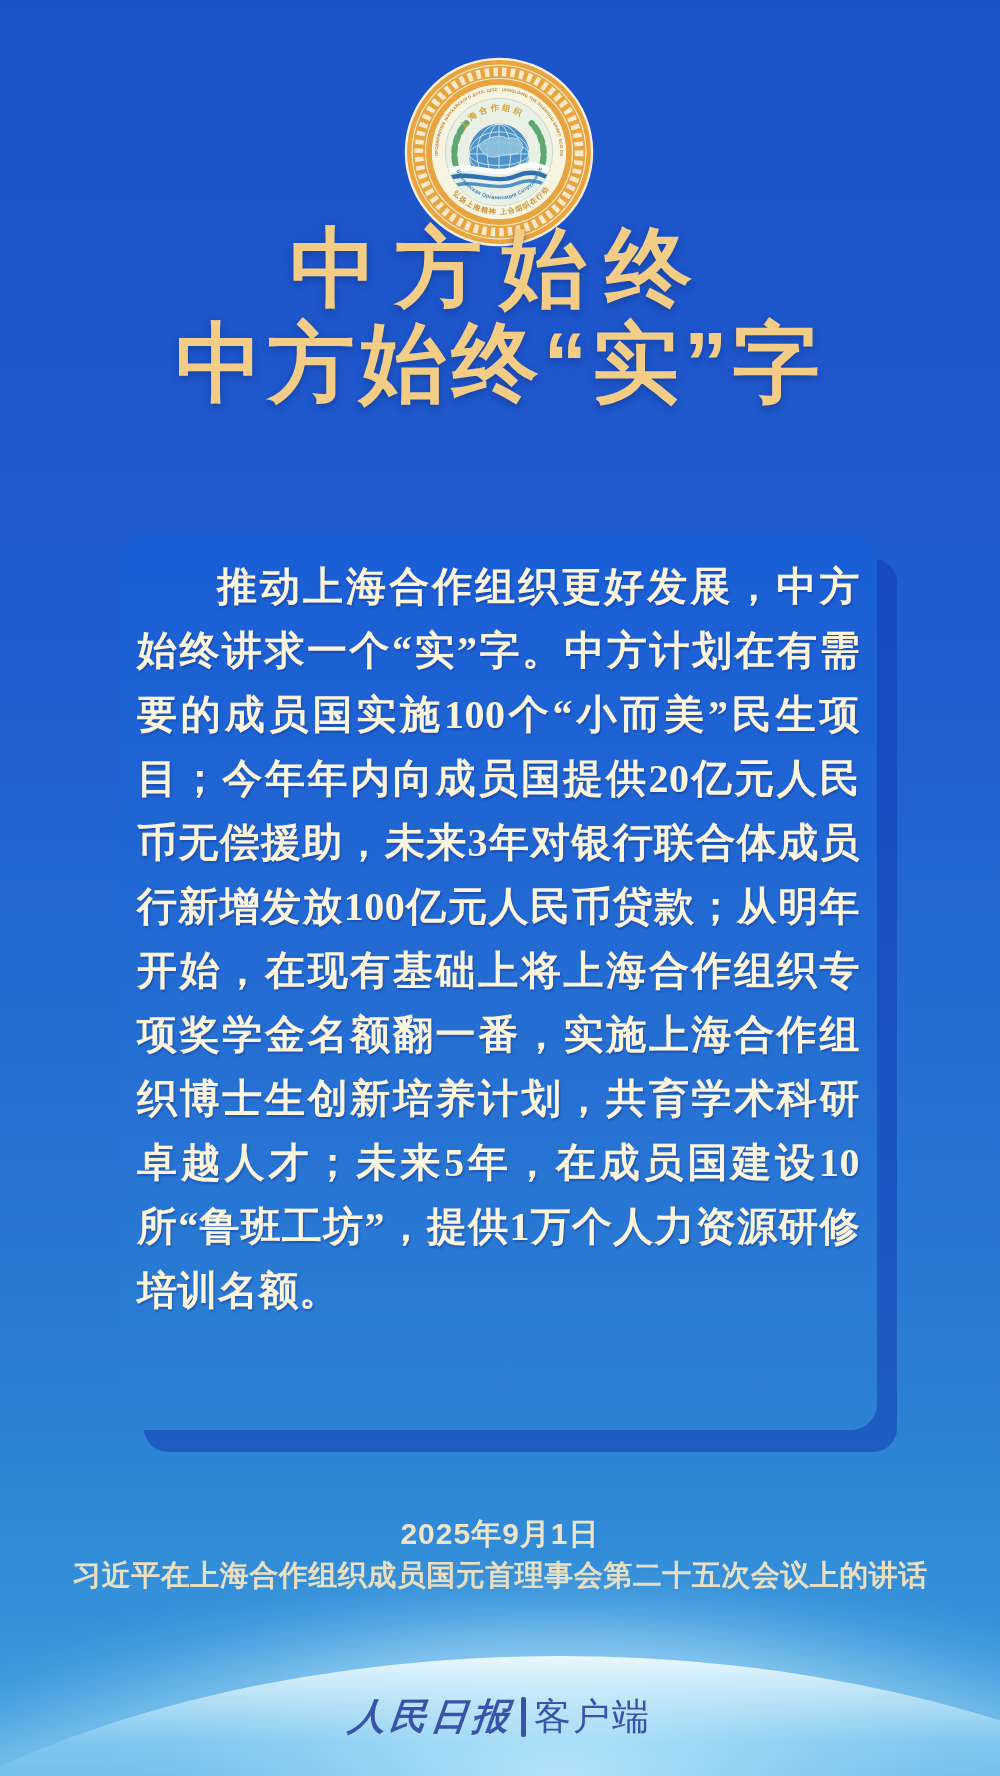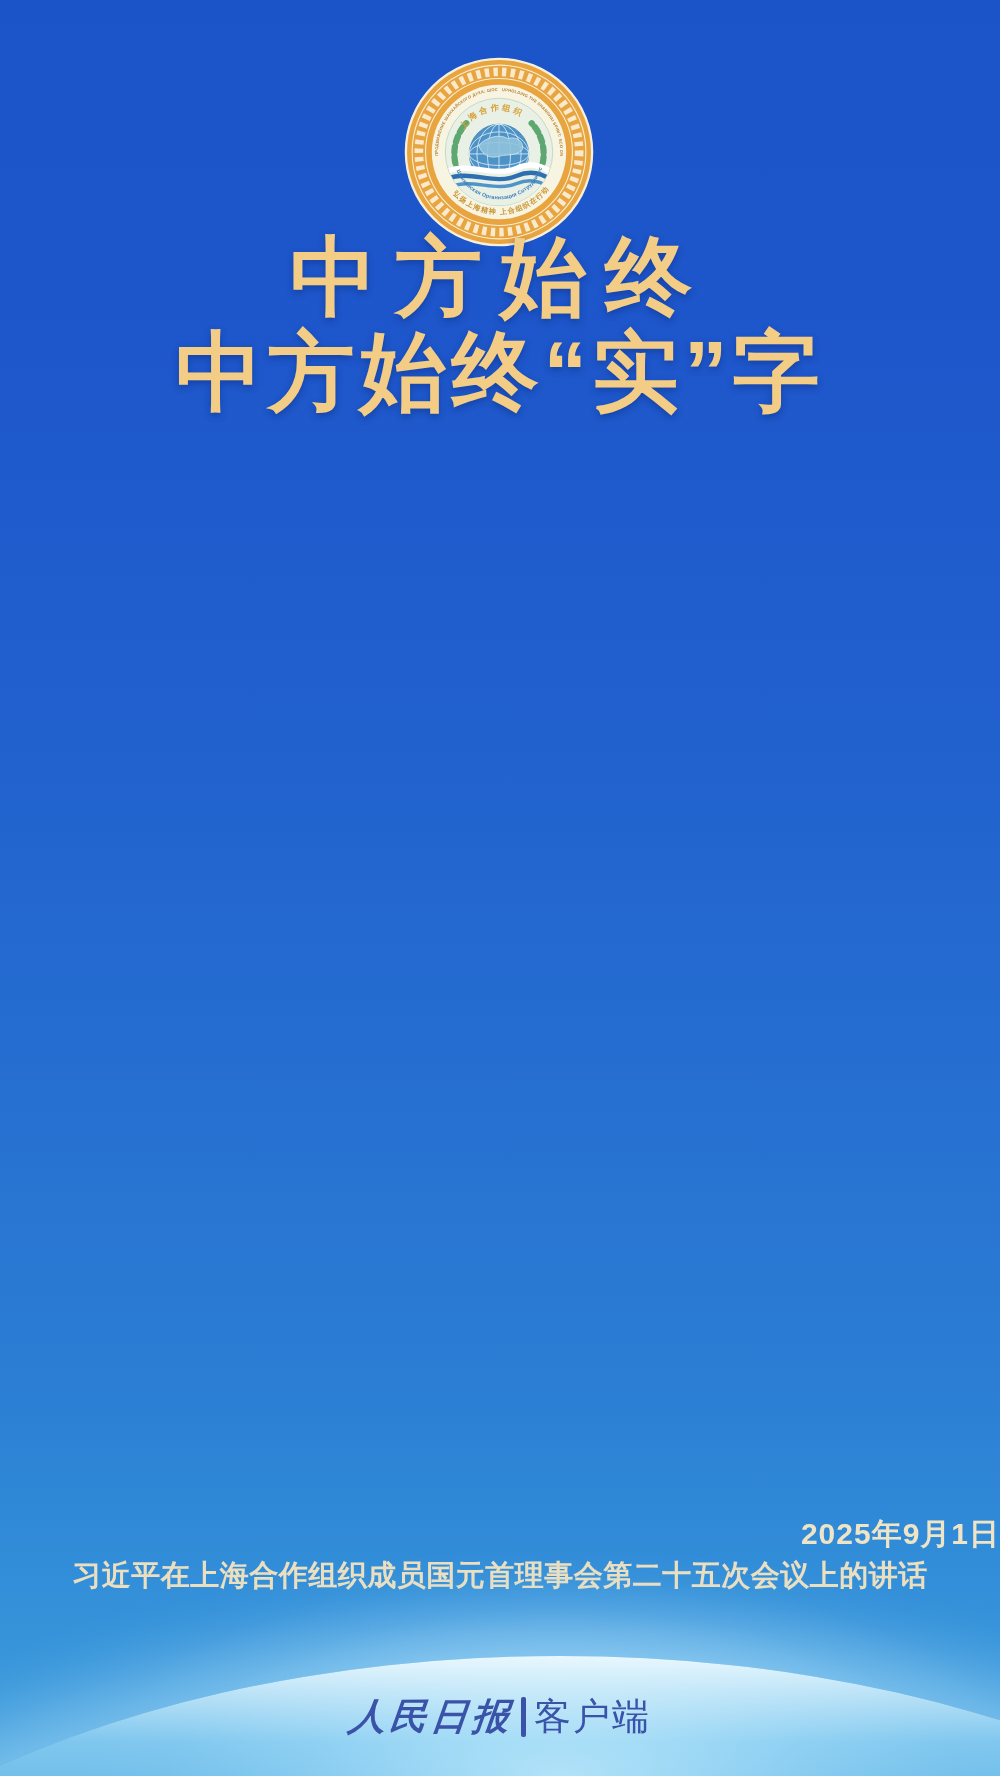--- a/index.html
+++ b/index.html
@@ -16,40 +16,40 @@
   }
   
   .horizon-arc{
     position:absolute;left:-320px;top:1656px;width:1760px;height:960px;border-radius:50%;
     background:linear-gradient(180deg, rgba(240,252,255,0.95) 0%, rgba(168,226,250,0.6) 9%, rgba(110,190,238,0.35) 22%, rgba(80,160,222,0.12) 45%, rgba(80,160,222,0) 70%);
     box-shadow:0 -30px 70px 6px rgba(190,236,255,0.45);
     pointer-events:none;
   }
   .emblem{position:absolute;left:403px;top:56px;width:192px;height:192px;}
   .title{
-    position:absolute;left:0;top:230px;width:1000px;text-align:center;
+    position:absolute;left:0;top:221px;width:1000px;text-align:center;
     color:#f3cd85;font-weight:700;line-height:1.09;
     text-shadow:0 3px 7px rgba(10,40,120,0.45);
   }
   .title .t1{font-size:87px;letter-spacing:18px;display:block;}
   .title .t2{font-size:87px;letter-spacing:5px;display:block;}
   .quote-card{
     position:absolute;left:120px;top:533px;width:757px;height:897px;border-radius:26px;
     background:linear-gradient(180deg,#1a5ed6 0%,#2066d2 35%,#2773d3 68%,rgba(44,128,213,0.55) 88%,rgba(46,133,214,0) 100%);
     box-shadow:22px 24px 0 -2px rgba(17,62,178,0.55);
   }
   .quote-card p{
     margin:0;padding:22px 17px 0 17px;
     font-family:"Liberation Serif","DejaVu Serif",serif;font-weight:700;
     font-size:40px;line-height:64px;letter-spacing:0.5px;
     color:#fcf4db;text-align:justify;text-indent:2em;
     text-shadow:1px 2px 2px rgba(16,48,140,0.45);
   }
   .footer-date{
-    position:absolute;left:0;top:1514px;width:1000px;text-align:right;
+    position:absolute;left:0;top:1514px;width:1000px;text-align:center;
     color:#efe5c6;font-size:30px;font-weight:700;letter-spacing:1px;
   }
   .footer-attrib{
     position:absolute;left:0;top:1556px;width:1000px;text-align:center;
     color:#ebdfc0;font-size:29px;font-weight:700;letter-spacing:0.5px;
   }
   .brand{
     position:absolute;left:0;top:1692px;width:1000px;display:flex;
     justify-content:center;align-items:center;gap:8px;color:#3a53a8;
   }
@@ -122,20 +122,23 @@
     <text font-size="5.6" font-weight="bold" fill="#3e7eb5" letter-spacing="0.2">
       <textPath href="#innerBottom" startOffset="2%">Шанхайская Организация Сотрудничества</textPath>
     </text>
   </svg>
 
   <div class="title">
     <span class="t1">中方始终</span>
     <span class="t2">中方始终“实”字</span>
   </div>
 
+  <div class="quote-card">
+    <p>推动上海合作组织更好发展，中方始终讲求一个“实”字。中方计划在有需要的成员国实施100个“小而美”民生项目；今年年内向成员国提供20亿元人民币无偿援助，未来3年对银行联合体成员行新增发放100亿元人民币贷款；从明年开始，在现有基础上将上海合作组织专项奖学金名额翻一番，实施上海合作组织博士生创新培养计划，共育学术科研卓越人才；未来5年，在成员国建设10所“鲁班工坊”，提供1万个人力资源研修培训名额。</p>
+  </div>
 
   <div class="footer-date">2025年9月1日</div>
   <div class="footer-attrib">习近平在上海合作组织成员国元首理事会第二十五次会议上的讲话</div>
 
   <div class="horizon-glow"></div>
   <div class="horizon-arc"></div>
 
   <div class="brand">
     <span class="masthead">人民日报</span>
     <span class="bar"></span>

